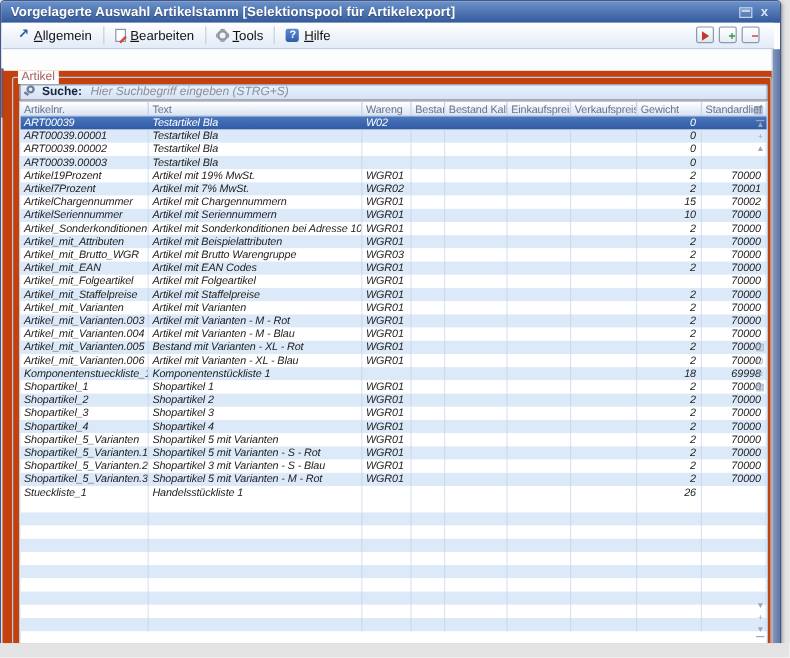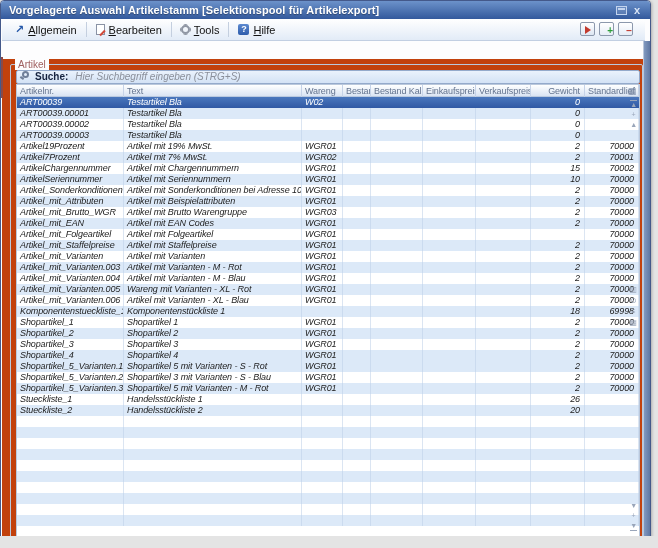--- a/index.html
+++ b/index.html
@@ -85,21 +85,21 @@
   .row{height:11px;white-space:nowrap;background:#fff;font-style:italic;}
   .row.alt{background:#dce9f8;}
   .row.sel{background:linear-gradient(#4a77bd,#3059a4);color:#fff;}
   .cell{display:inline-block;height:11px;line-height:11px;padding-left:3px;overflow:hidden;
         vertical-align:top;color:#1c1c1c;border-right:1px solid rgba(190,208,232,.55);}
   .row.sel .cell{color:#fff;border-right-color:transparent;}
   .col0{width:107px;} .col1{width:178px;} .col2{width:41px;} .col3{width:28px;}
   .col4{width:52px;} .col5{width:53px;} .col6{width:55px;}
   .col7{width:54px;text-align:right;padding:0 4px 0 0;}
   .col8{width:54px;text-align:right;padding:0 4px 0 0;}
-  .grid-header .hcell.col7,.grid-header .hcell.col8{text-align:right;padding-left:3px;}
+  .grid-header .hcell.col7,.grid-header .hcell.col8{text-align:left;padding-left:3px;}
 
   
   .rail{position:absolute;right:2px;display:flex;flex-direction:column;align-items:center;gap:2px;
         color:#9aa6ba;font-size:7px;line-height:8px;}
   .rail-top{top:15px;} .rail-mid{top:200px;font-size:8px;line-height:9px;} .rail-bot{bottom:6px;}
   .rail .bar-over{border-top:1px solid #9aa6ba;}
   .rail .bar-under{border-bottom:1px solid #9aa6ba;}
 
   
   .border-right{position:absolute;right:0;top:40px;width:7px;height:500px;
@@ -183,32 +183,32 @@
               <div class="row alt"><div class="cell col0">ArtikelSeriennummer</div><div class="cell col1">Artikel mit Seriennummern</div><div class="cell col2">WGR01</div><div class="cell col3"></div><div class="cell col4"></div><div class="cell col5"></div><div class="cell col6"></div><div class="cell col7">10</div><div class="cell col8">70000</div></div>
               <div class="row"><div class="cell col0">Artikel_Sonderkonditionen</div><div class="cell col1">Artikel mit Sonderkonditionen bei Adresse 10000</div><div class="cell col2">WGR01</div><div class="cell col3"></div><div class="cell col4"></div><div class="cell col5"></div><div class="cell col6"></div><div class="cell col7">2</div><div class="cell col8">70000</div></div>
               <div class="row alt"><div class="cell col0">Artikel_mit_Attributen</div><div class="cell col1">Artikel mit Beispielattributen</div><div class="cell col2">WGR01</div><div class="cell col3"></div><div class="cell col4"></div><div class="cell col5"></div><div class="cell col6"></div><div class="cell col7">2</div><div class="cell col8">70000</div></div>
               <div class="row"><div class="cell col0">Artikel_mit_Brutto_WGR</div><div class="cell col1">Artikel mit Brutto Warengruppe</div><div class="cell col2">WGR03</div><div class="cell col3"></div><div class="cell col4"></div><div class="cell col5"></div><div class="cell col6"></div><div class="cell col7">2</div><div class="cell col8">70000</div></div>
               <div class="row alt"><div class="cell col0">Artikel_mit_EAN</div><div class="cell col1">Artikel mit EAN Codes</div><div class="cell col2">WGR01</div><div class="cell col3"></div><div class="cell col4"></div><div class="cell col5"></div><div class="cell col6"></div><div class="cell col7">2</div><div class="cell col8">70000</div></div>
               <div class="row"><div class="cell col0">Artikel_mit_Folgeartikel</div><div class="cell col1">Artikel mit Folgeartikel</div><div class="cell col2">WGR01</div><div class="cell col3"></div><div class="cell col4"></div><div class="cell col5"></div><div class="cell col6"></div><div class="cell col7"></div><div class="cell col8">70000</div></div>
               <div class="row alt"><div class="cell col0">Artikel_mit_Staffelpreise</div><div class="cell col1">Artikel mit Staffelpreise</div><div class="cell col2">WGR01</div><div class="cell col3"></div><div class="cell col4"></div><div class="cell col5"></div><div class="cell col6"></div><div class="cell col7">2</div><div class="cell col8">70000</div></div>
               <div class="row"><div class="cell col0">Artikel_mit_Varianten</div><div class="cell col1">Artikel mit Varianten</div><div class="cell col2">WGR01</div><div class="cell col3"></div><div class="cell col4"></div><div class="cell col5"></div><div class="cell col6"></div><div class="cell col7">2</div><div class="cell col8">70000</div></div>
               <div class="row alt"><div class="cell col0">Artikel_mit_Varianten.003</div><div class="cell col1">Artikel mit Varianten - M - Rot</div><div class="cell col2">WGR01</div><div class="cell col3"></div><div class="cell col4"></div><div class="cell col5"></div><div class="cell col6"></div><div class="cell col7">2</div><div class="cell col8">70000</div></div>
               <div class="row"><div class="cell col0">Artikel_mit_Varianten.004</div><div class="cell col1">Artikel mit Varianten - M - Blau</div><div class="cell col2">WGR01</div><div class="cell col3"></div><div class="cell col4"></div><div class="cell col5"></div><div class="cell col6"></div><div class="cell col7">2</div><div class="cell col8">70000</div></div>
-              <div class="row alt"><div class="cell col0">Artikel_mit_Varianten.005</div><div class="cell col1">Wareng mit Varianten - XL - Rot</div><div class="cell col2">WGR01</div><div class="cell col3"></div><div class="cell col4"></div><div class="cell col5"></div><div class="cell col6"></div><div class="cell col7">2</div><div class="cell col8">70000</div></div>
+              <div class="row alt"><div class="cell col0">Artikel_mit_Varianten.005</div><div class="cell col1">Bestand mit Varianten - XL - Rot</div><div class="cell col2">WGR01</div><div class="cell col3"></div><div class="cell col4"></div><div class="cell col5"></div><div class="cell col6"></div><div class="cell col7">2</div><div class="cell col8">70000</div></div>
               <div class="row"><div class="cell col0">Artikel_mit_Varianten.006</div><div class="cell col1">Artikel mit Varianten - XL - Blau</div><div class="cell col2">WGR01</div><div class="cell col3"></div><div class="cell col4"></div><div class="cell col5"></div><div class="cell col6"></div><div class="cell col7">2</div><div class="cell col8">70000</div></div>
               <div class="row alt"><div class="cell col0">Komponentenstueckliste_1</div><div class="cell col1">Komponentenstückliste 1</div><div class="cell col2"></div><div class="cell col3"></div><div class="cell col4"></div><div class="cell col5"></div><div class="cell col6"></div><div class="cell col7">18</div><div class="cell col8">69998</div></div>
               <div class="row"><div class="cell col0">Shopartikel_1</div><div class="cell col1">Shopartikel 1</div><div class="cell col2">WGR01</div><div class="cell col3"></div><div class="cell col4"></div><div class="cell col5"></div><div class="cell col6"></div><div class="cell col7">2</div><div class="cell col8">70000</div></div>
               <div class="row alt"><div class="cell col0">Shopartikel_2</div><div class="cell col1">Shopartikel 2</div><div class="cell col2">WGR01</div><div class="cell col3"></div><div class="cell col4"></div><div class="cell col5"></div><div class="cell col6"></div><div class="cell col7">2</div><div class="cell col8">70000</div></div>
               <div class="row"><div class="cell col0">Shopartikel_3</div><div class="cell col1">Shopartikel 3</div><div class="cell col2">WGR01</div><div class="cell col3"></div><div class="cell col4"></div><div class="cell col5"></div><div class="cell col6"></div><div class="cell col7">2</div><div class="cell col8">70000</div></div>
               <div class="row alt"><div class="cell col0">Shopartikel_4</div><div class="cell col1">Shopartikel 4</div><div class="cell col2">WGR01</div><div class="cell col3"></div><div class="cell col4"></div><div class="cell col5"></div><div class="cell col6"></div><div class="cell col7">2</div><div class="cell col8">70000</div></div>
+              <div class="row"><div class="cell col0">Shopartikel_5_Varianten</div><div class="cell col1">Shopartikel 5 mit Varianten</div><div class="cell col2">WGR01</div><div class="cell col3"></div><div class="cell col4"></div><div class="cell col5"></div><div class="cell col6"></div><div class="cell col7">2</div><div class="cell col8">70000</div></div>
               <div class="row alt"><div class="cell col0">Shopartikel_5_Varianten.1</div><div class="cell col1">Shopartikel 5 mit Varianten - S - Rot</div><div class="cell col2">WGR01</div><div class="cell col3"></div><div class="cell col4"></div><div class="cell col5"></div><div class="cell col6"></div><div class="cell col7">2</div><div class="cell col8">70000</div></div>
               <div class="row"><div class="cell col0">Shopartikel_5_Varianten.2</div><div class="cell col1">Shopartikel 3 mit Varianten - S - Blau</div><div class="cell col2">WGR01</div><div class="cell col3"></div><div class="cell col4"></div><div class="cell col5"></div><div class="cell col6"></div><div class="cell col7">2</div><div class="cell col8">70000</div></div>
               <div class="row alt"><div class="cell col0">Shopartikel_5_Varianten.3</div><div class="cell col1">Shopartikel 5 mit Varianten - M - Rot</div><div class="cell col2">WGR01</div><div class="cell col3"></div><div class="cell col4"></div><div class="cell col5"></div><div class="cell col6"></div><div class="cell col7">2</div><div class="cell col8">70000</div></div>
               <div class="row"><div class="cell col0">Stueckliste_1</div><div class="cell col1">Handelsstückliste 1</div><div class="cell col2"></div><div class="cell col3"></div><div class="cell col4"></div><div class="cell col5"></div><div class="cell col6"></div><div class="cell col7">26</div><div class="cell col8"></div></div>
-              <div class="row alt"><div class="cell col0">Stueckliste_2</div><div class="cell col1">Handelsstückliste 2</div><div class="cell col2"></div><div class="cell col3"></div><div class="cell col4"></div><div class="cell col5"></div><div class="cell col6"></div><div class="cell col7">20</div><div class="cell col8"></div></div>
               <div class="row"><div class="cell col0"></div><div class="cell col1"></div><div class="cell col2"></div><div class="cell col3"></div><div class="cell col4"></div><div class="cell col5"></div><div class="cell col6"></div><div class="cell col7"></div><div class="cell col8"></div></div>
               <div class="row alt"><div class="cell col0"></div><div class="cell col1"></div><div class="cell col2"></div><div class="cell col3"></div><div class="cell col4"></div><div class="cell col5"></div><div class="cell col6"></div><div class="cell col7"></div><div class="cell col8"></div></div>
               <div class="row"><div class="cell col0"></div><div class="cell col1"></div><div class="cell col2"></div><div class="cell col3"></div><div class="cell col4"></div><div class="cell col5"></div><div class="cell col6"></div><div class="cell col7"></div><div class="cell col8"></div></div>
               <div class="row alt"><div class="cell col0"></div><div class="cell col1"></div><div class="cell col2"></div><div class="cell col3"></div><div class="cell col4"></div><div class="cell col5"></div><div class="cell col6"></div><div class="cell col7"></div><div class="cell col8"></div></div>
               <div class="row"><div class="cell col0"></div><div class="cell col1"></div><div class="cell col2"></div><div class="cell col3"></div><div class="cell col4"></div><div class="cell col5"></div><div class="cell col6"></div><div class="cell col7"></div><div class="cell col8"></div></div>
               <div class="row alt"><div class="cell col0"></div><div class="cell col1"></div><div class="cell col2"></div><div class="cell col3"></div><div class="cell col4"></div><div class="cell col5"></div><div class="cell col6"></div><div class="cell col7"></div><div class="cell col8"></div></div>
               <div class="row"><div class="cell col0"></div><div class="cell col1"></div><div class="cell col2"></div><div class="cell col3"></div><div class="cell col4"></div><div class="cell col5"></div><div class="cell col6"></div><div class="cell col7"></div><div class="cell col8"></div></div>
               <div class="row alt"><div class="cell col0"></div><div class="cell col1"></div><div class="cell col2"></div><div class="cell col3"></div><div class="cell col4"></div><div class="cell col5"></div><div class="cell col6"></div><div class="cell col7"></div><div class="cell col8"></div></div>
               <div class="row"><div class="cell col0"></div><div class="cell col1"></div><div class="cell col2"></div><div class="cell col3"></div><div class="cell col4"></div><div class="cell col5"></div><div class="cell col6"></div><div class="cell col7"></div><div class="cell col8"></div></div>
               <div class="row alt"><div class="cell col0"></div><div class="cell col1"></div><div class="cell col2"></div><div class="cell col3"></div><div class="cell col4"></div><div class="cell col5"></div><div class="cell col6"></div><div class="cell col7"></div><div class="cell col8"></div></div>

